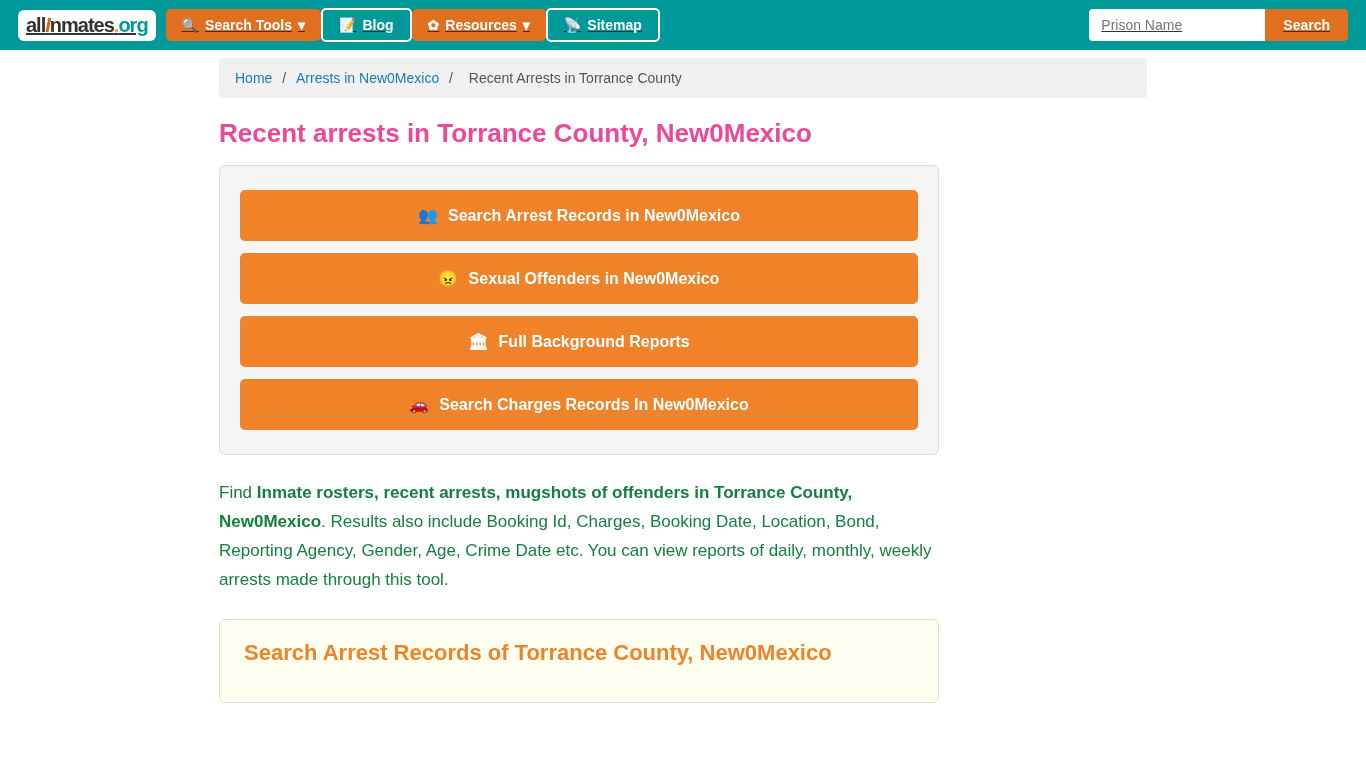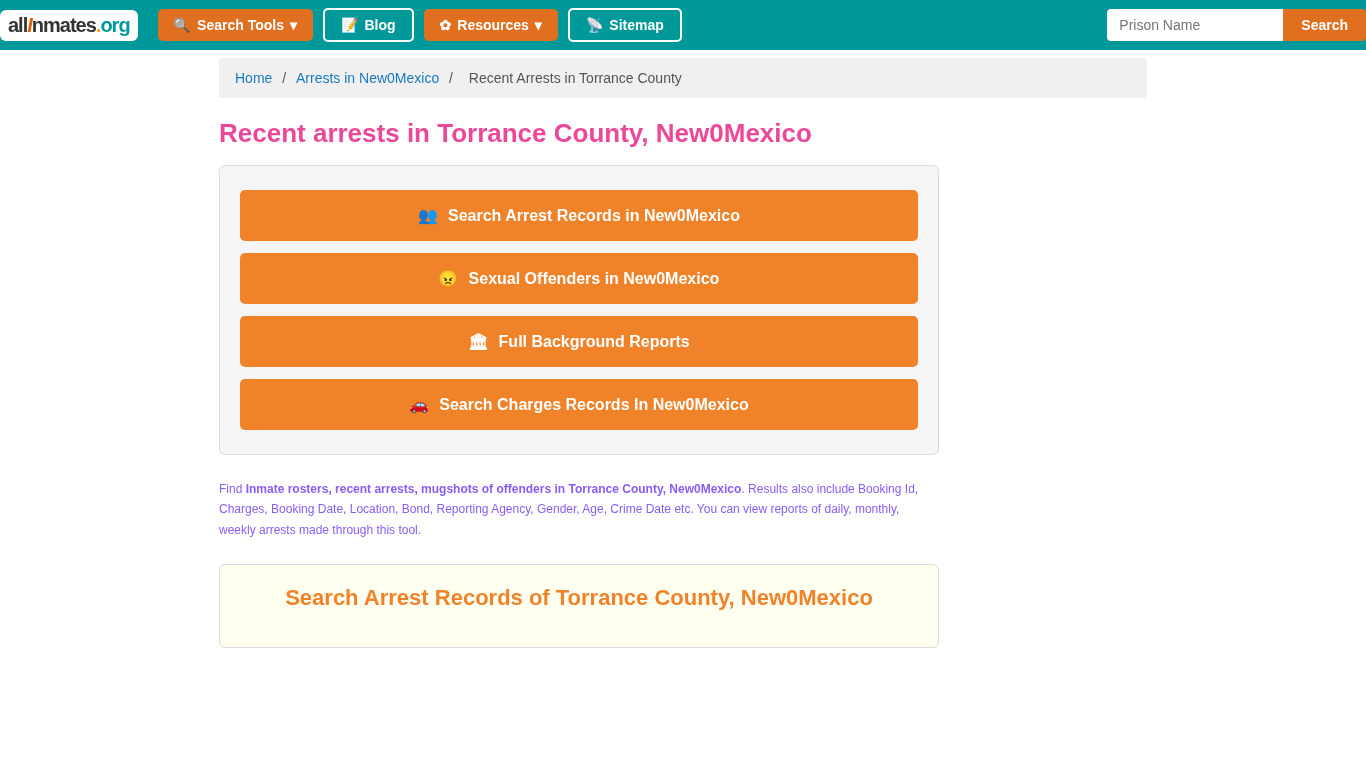--- a/index.html
+++ b/index.html
@@ -3,22 +3,22 @@
   <meta charset="utf-8">
   <style>
     * { margin: 0; padding: 0; box-sizing: border-box; }
     body { font-family: Arial, sans-serif; background: #fff; color: #333; font-size: 15px; }
 
     
     nav {
       background: #009999;
       display: flex;
       align-items: center;
-      padding: 8px 0;
-      gap: 10px;
+      padding: 8px 18px;
+      text-decoration: underline;
     }
     .nav-logo {
       background: #fff;
       border-radius: 6px;
       padding: 4px 8px;
       font-weight: 900;
       font-size: 20px;
       color: #333;
       margin-right: 10px;
       white-space: nowrap;
@@ -124,42 +124,41 @@
       text-align: center;
       display: flex;
       align-items: center;
       justify-content: center;
       gap: 10px;
       width: 100%;
     }
 
     
     .description {
-      font-size: 12px;
+      font-size: 17px;
       line-height: 1.7;
-      color: #8b5cf6;
+      color: #15803d;
       max-width: 720px;
       margin-bottom: 24px;
     }
     .description b { font-weight: bold; }
 
     
     .search-section {
       background: #fffff0;
       border: 1px solid #ddd;
       border-radius: 6px;
       padding: 20px 24px;
       max-width: 720px;
     }
     .search-section-title {
       font-size: 22px;
       font-weight: bold;
       color: #f0832a;
       margin-bottom: 16px;
-      text-align: center;
     }
   </style>
 </head>
 <body>
 
 <nav>
   <div class="nav-logo">
     <span class="all">all</span><span style="color:#e85d04;font-style:italic;">I</span><span class="all">nmates</span><span style="color:#f5a623;">.</span><span style="color:#009999;">org</span>
   </div>
 

